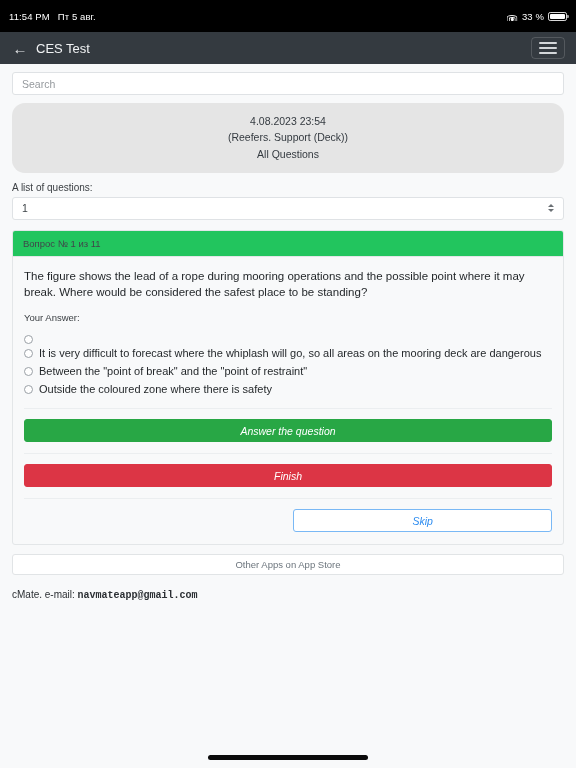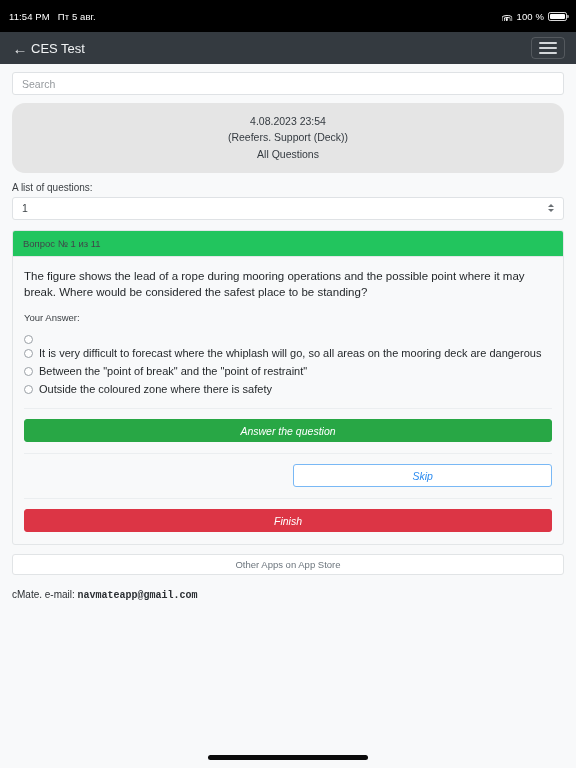--- a/index.html
+++ b/index.html
@@ -55,21 +55,21 @@
     background: #343a40;
     display: flex;
     align-items: center;
     padding: 0 11px 0 9px;
     color: #f3f4f5;
   }
   .back-arrow {
     font-size: 15px; line-height: 1; width: 22px; text-align: center;
     color: #e6e8ea; cursor: pointer;
   }
-  .app-title { font-size: 13px; color: #f1f3f4; }
+  .app-title { font-size: 13px; margin-left: 5px; color: #f1f3f4; }
   .spacer { flex: 1; }
   .menu-btn {
     width: 34px; height: 22px; border: 1px solid rgba(255,255,255,.16);
     border-radius: 4px; display: flex; flex-direction: column;
     justify-content: center; align-items: center; gap: 3px; cursor: pointer;
   }
   .menu-btn span { display: block; width: 18px; height: 2px; background: #d4d7da; border-radius: 1px; }
 
   
   .page { padding: 8px 12px 0 12px; }
@@ -178,21 +178,21 @@
   <div class="status-left">
     <span>11:54 PM</span>
     <span>Пт 5 авг.</span>
   </div>
   <div class="status-right">
     <span class="wifi-icon">
         <i></i>
         <i></i>
         <i></i>
       </span>
-    <span>100 %</span>
+    <span>33 %</span>
     <span class="battery">
         <i></i>
       </span>
   </div>
 </div>
 
 <div class="appbar">
   <div class="back-arrow">←</div>
   <div class="app-title">CES Test</div>
   <div class="spacer"></div>
@@ -250,24 +250,24 @@
         <label class="option">
           <span class="radio"></span>
           <span class="option-text">Outside the coloured zone where there is safety</span>
         </label>
       </div>
 
       <div class="btn-row">
         <div class="btn btn-green">Answer the question</div>
       </div>
       <div class="btn-row">
+        <div class="btn btn-red">Finish</div>
+      </div>
+      <div class="btn-row">
         <div class="btn btn-skip">Skip</div>
-      </div>
-      <div class="btn-row">
-        <div class="btn btn-red">Finish</div>
       </div>
 
     </div>
   </div>
 </div>
 
 <div class="footer">
   <div class="store-btn">Other Apps on App Store</div>
   <div class="copyright">
     <span>cMate. e-mail: </span><b>navmateapp@gmail.com</b>

